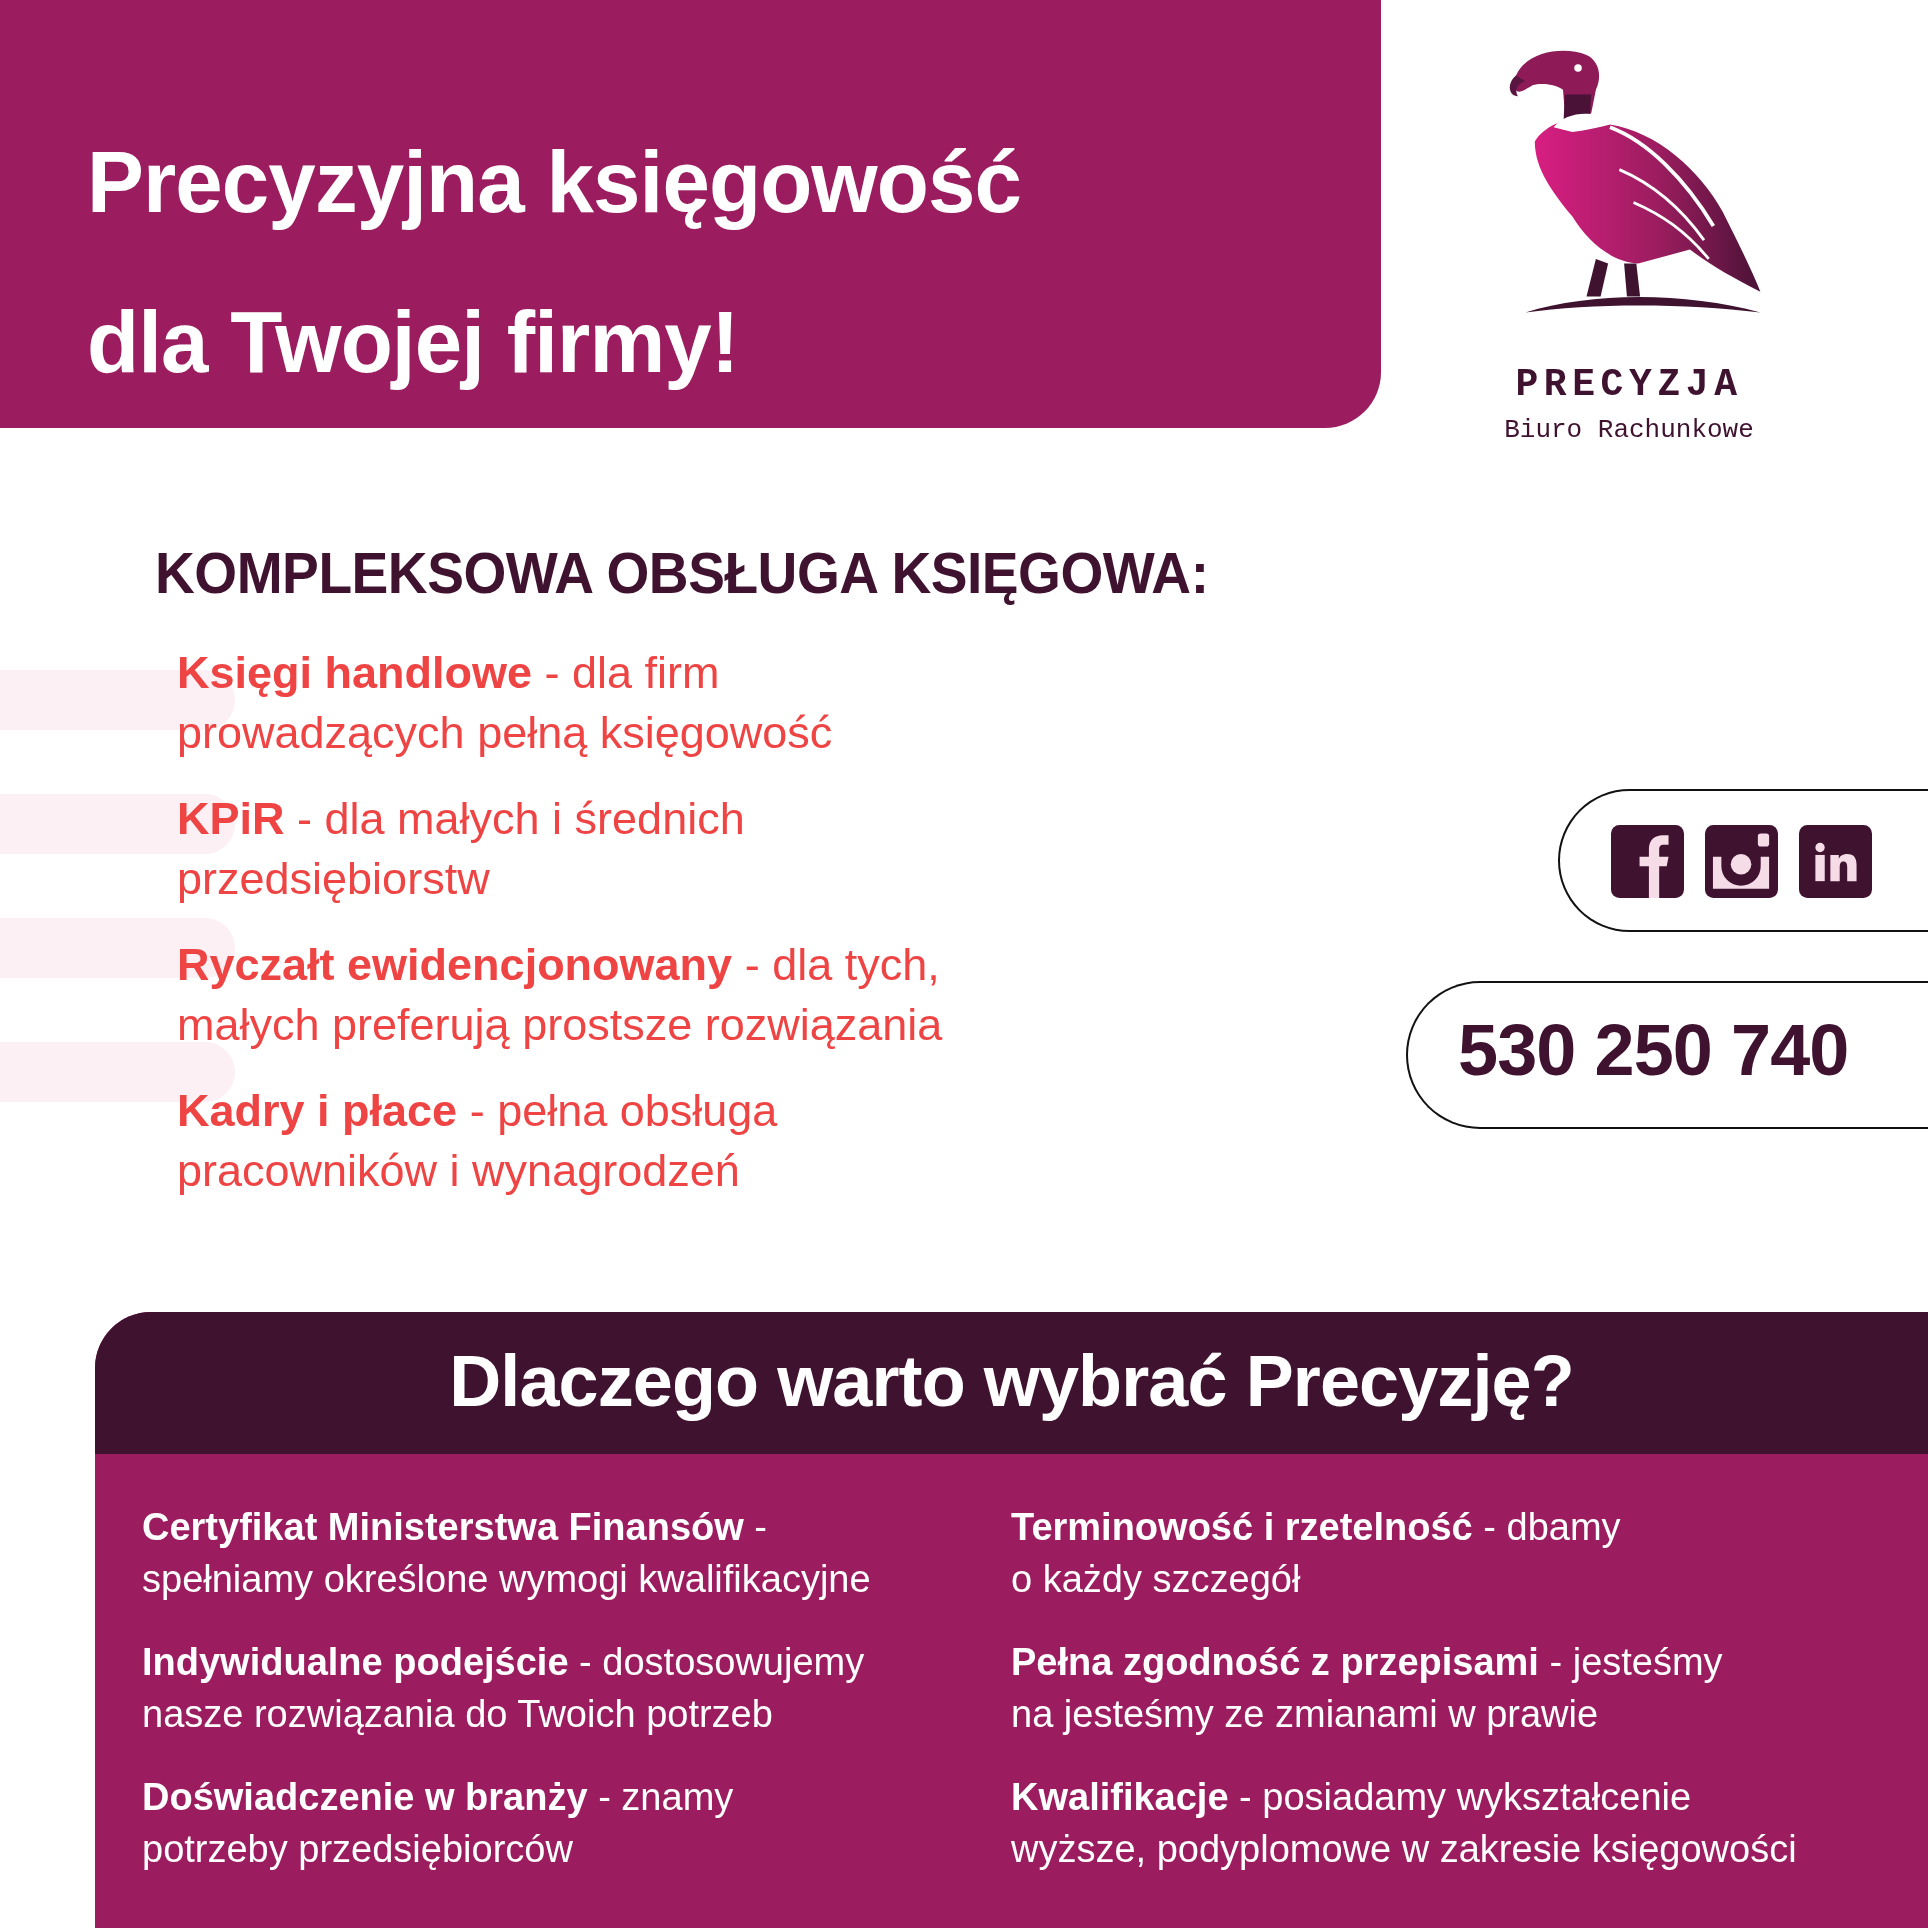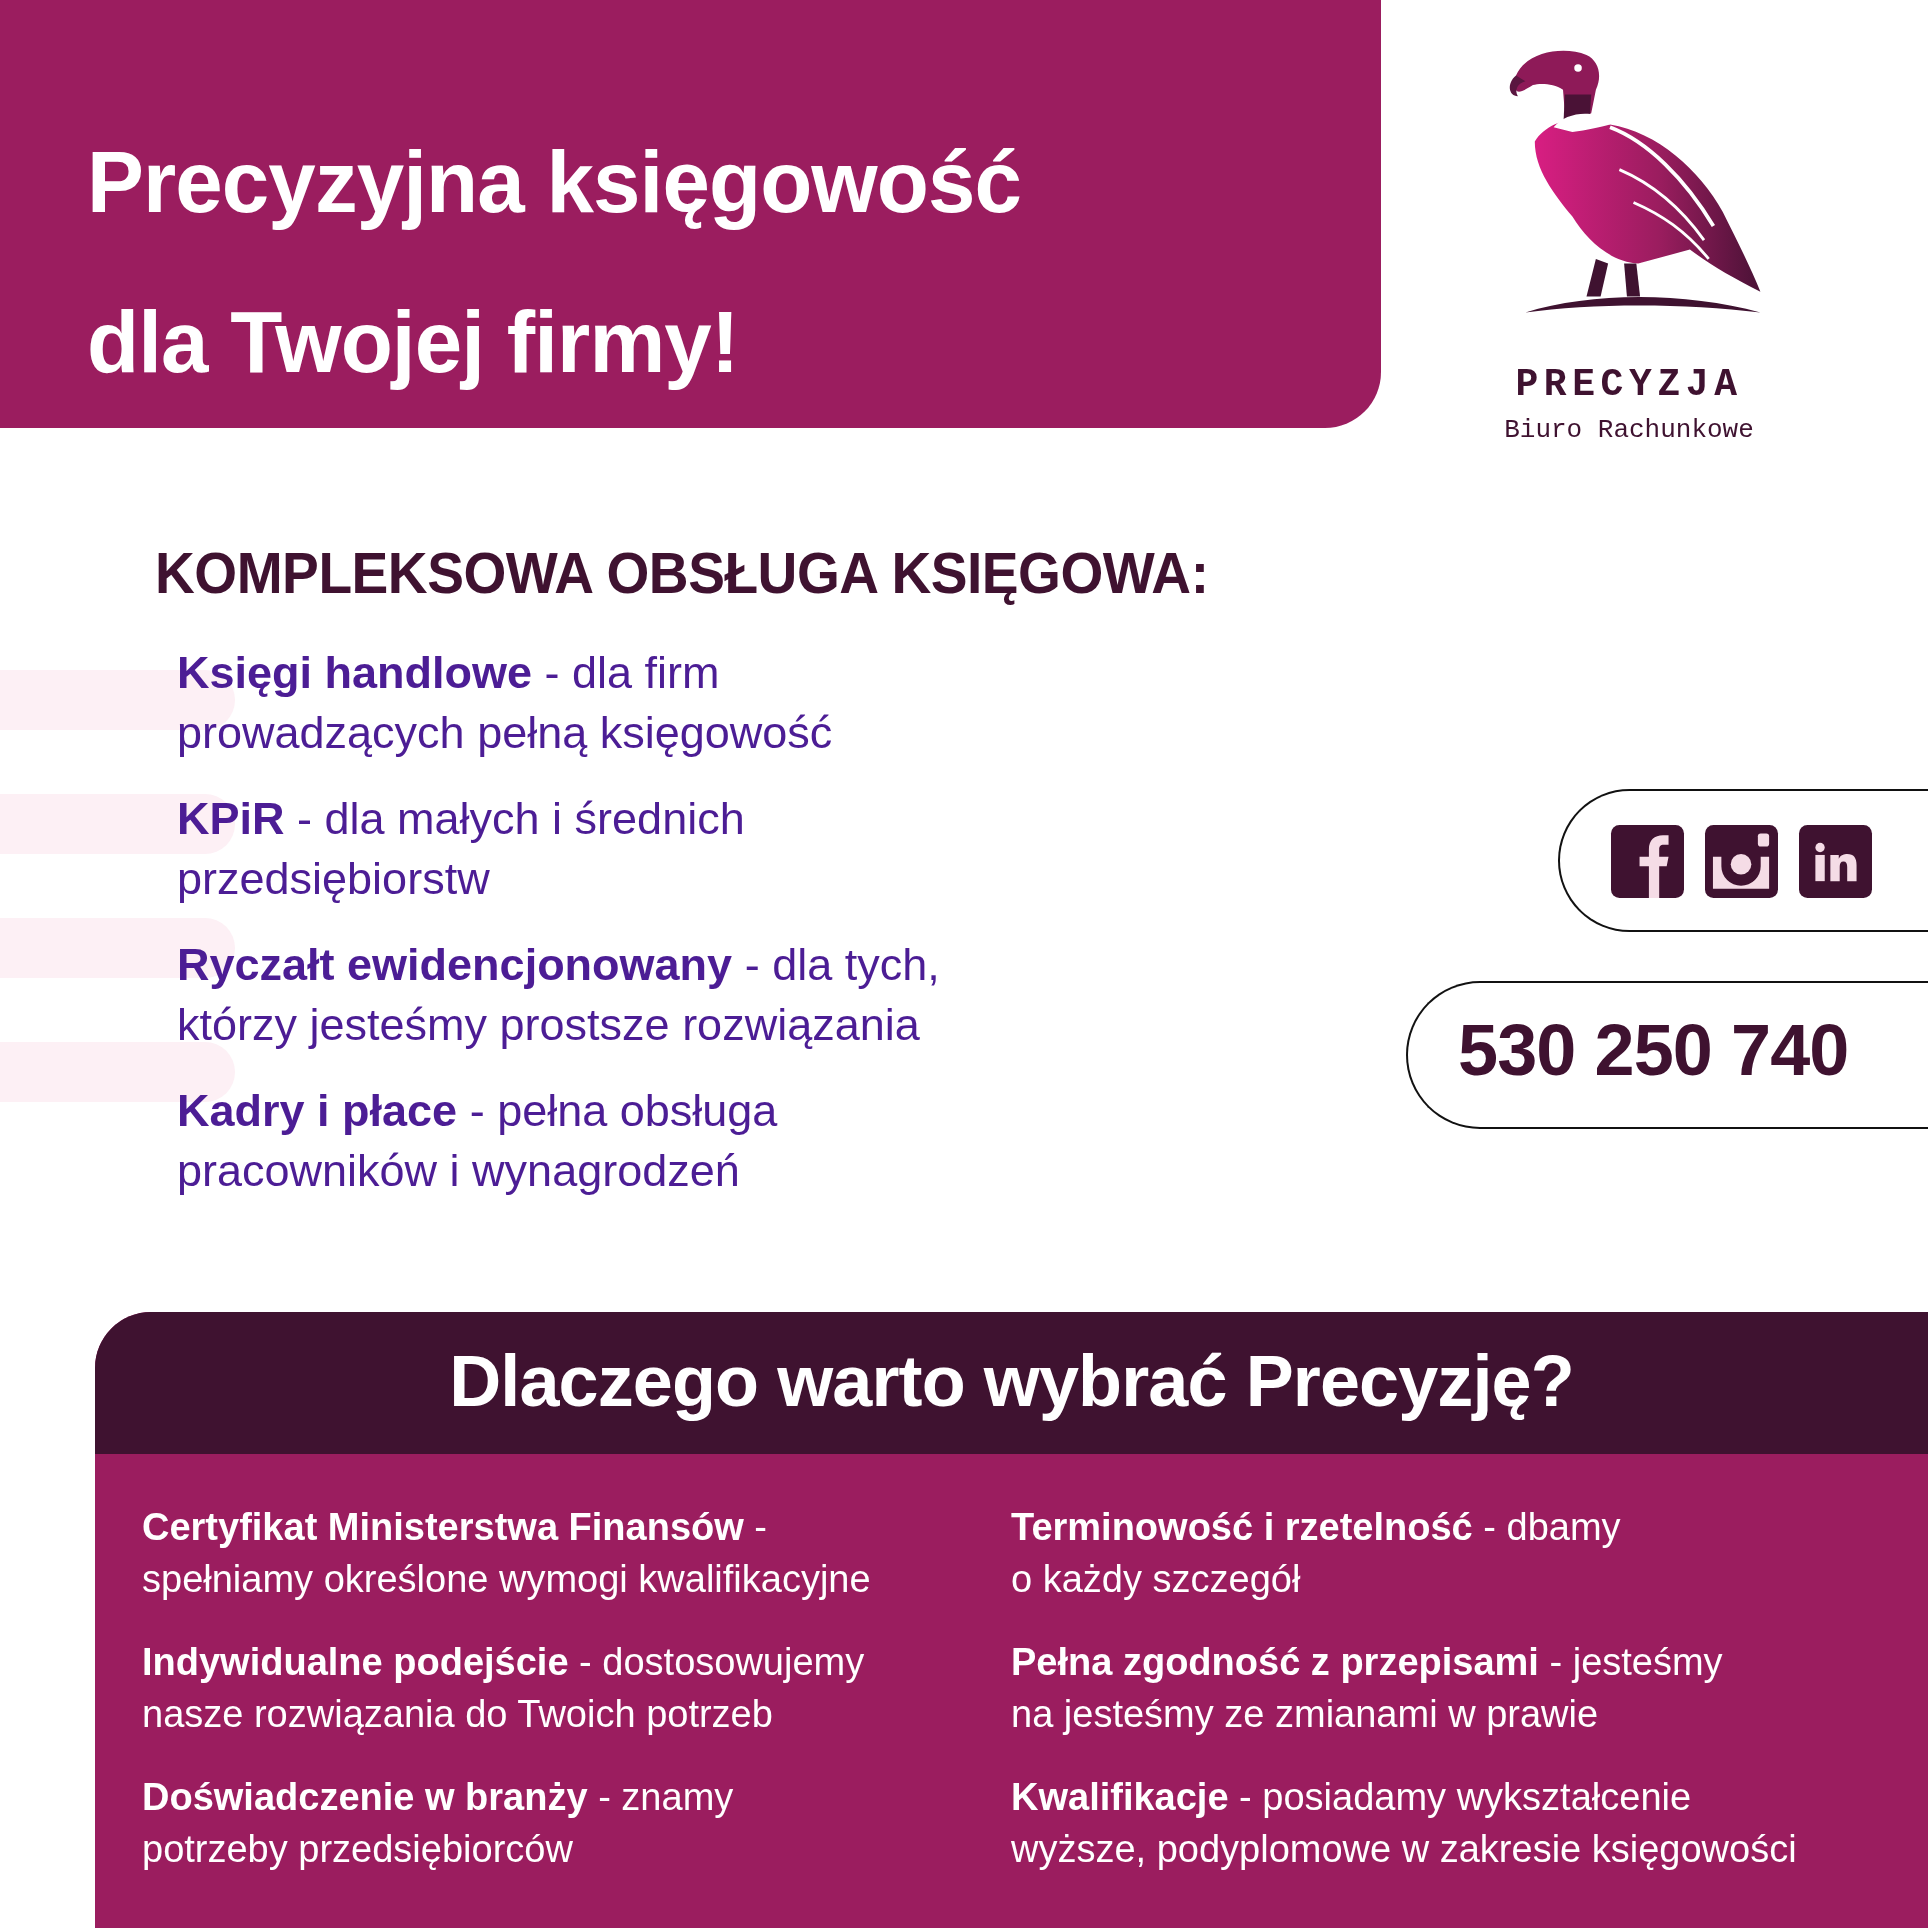--- a/index.html
+++ b/index.html
@@ -7,21 +7,21 @@
   .hero { position:absolute; left:0; top:0; width:1381px; height:428px; background:#9B1D5F; border-bottom-right-radius:56px; }
   .hero-title { position:absolute; left:87px; top:102px; margin:0; color:#fff; font-family:"Liberation Sans", sans-serif; font-weight:bold; font-size:87px; line-height:160px; letter-spacing:-0.9px; transform:scaleX(0.98); transform-origin:left top; }
   .hero-title span { display:block; }
   .logo { position:absolute; left:1469px; top:38px; width:320px; height:377px;font-family:Liberation Mono, monospace; }
   .logo svg { position:absolute; left:28px; top:0; }
   .logo-name { position:absolute; left:0; top:325px; width:320px; text-align:center; font-weight:bold; font-size:38px; letter-spacing:5.6px; color:#3F1230; }
   .logo-sub { position:absolute; left:0; top:377px; width:320px; text-align:center; font-size:26px; color:#3F1230; }
   .stripe { position:absolute; left:0; width:235px; height:60px; background:#FDF0F5; border-top-right-radius:30px; border-bottom-right-radius:30px; }
   .section-heading { position:absolute; left:155px; top:539px; margin:0; font-weight:bold; font-size:58px; letter-spacing:-0.5px; color:#3F1230; transform:scaleX(0.95); transform-origin:left top; }
   .services { position:absolute; left:177px; top:643px; width:942px; }
-  .service { font-size:45px; line-height:60px; margin-bottom:26px; color:#4c1d95; }
+  .service { font-size:45px; line-height:60px; margin-bottom:26px; color:#ef4444; }
   .service b { font-weight:bold; }
   .service .desc { font-weight:normal; }
   .pill { position:absolute; border:2.8px solid #111; border-right:none; border-top-left-radius:75px; border-bottom-left-radius:75px; background:#fff; box-sizing:border-box; }
   .pill-social { left:1558px; top:789px; width:370px; height:143px; }
   .pill-phone { left:1406px; top:981px; width:523px; height:148px; }
   .social-icons { position:absolute; left:51px; top:34px; display:flex; gap:21px; }
   .sicon { width:73px; height:73px; background:#3F1230; border-radius:8.5px; position:relative; overflow:hidden; }
   .sicon svg { position:absolute; left:0; top:0; }
   .phone { position:absolute; left:50px; top:26px; font-weight:bold; font-size:72px; letter-spacing:-0.9px; color:#3F1230; }
   .why { position:absolute; left:95px; top:1312px; width:1833px; height:705px; background:#9B1D5F; border-top-left-radius:56px; overflow:hidden; }
@@ -86,21 +86,21 @@
   <div class="service">
     <b>Księgi handlowe</b><span class="desc"> - </span><span class="desc">dla firm</span><br>
     <span class="desc">prowadzących pełną księgowość</span>
   </div>
   <div class="service">
     <b>KPiR</b><span class="desc"> - </span><span class="desc">dla małych i średnich</span><br>
     <span class="desc">przedsiębiorstw</span>
   </div>
   <div class="service">
     <b>Ryczałt ewidencjonowany</b><span class="desc"> - </span><span class="desc">dla tych,</span><br>
-    <span class="desc">którzy jesteśmy prostsze rozwiązania</span>
+    <span class="desc">małych preferują prostsze rozwiązania</span>
   </div>
   <div class="service">
     <b>Kadry i płace</b><span class="desc"> - </span><span class="desc">pełna obsługa</span><br>
     <span class="desc">pracowników i wynagrodzeń</span>
   </div>
 </div>
 
 <div class="pill pill-social">
   <div class="social-icons">
     <div class="sicon">

